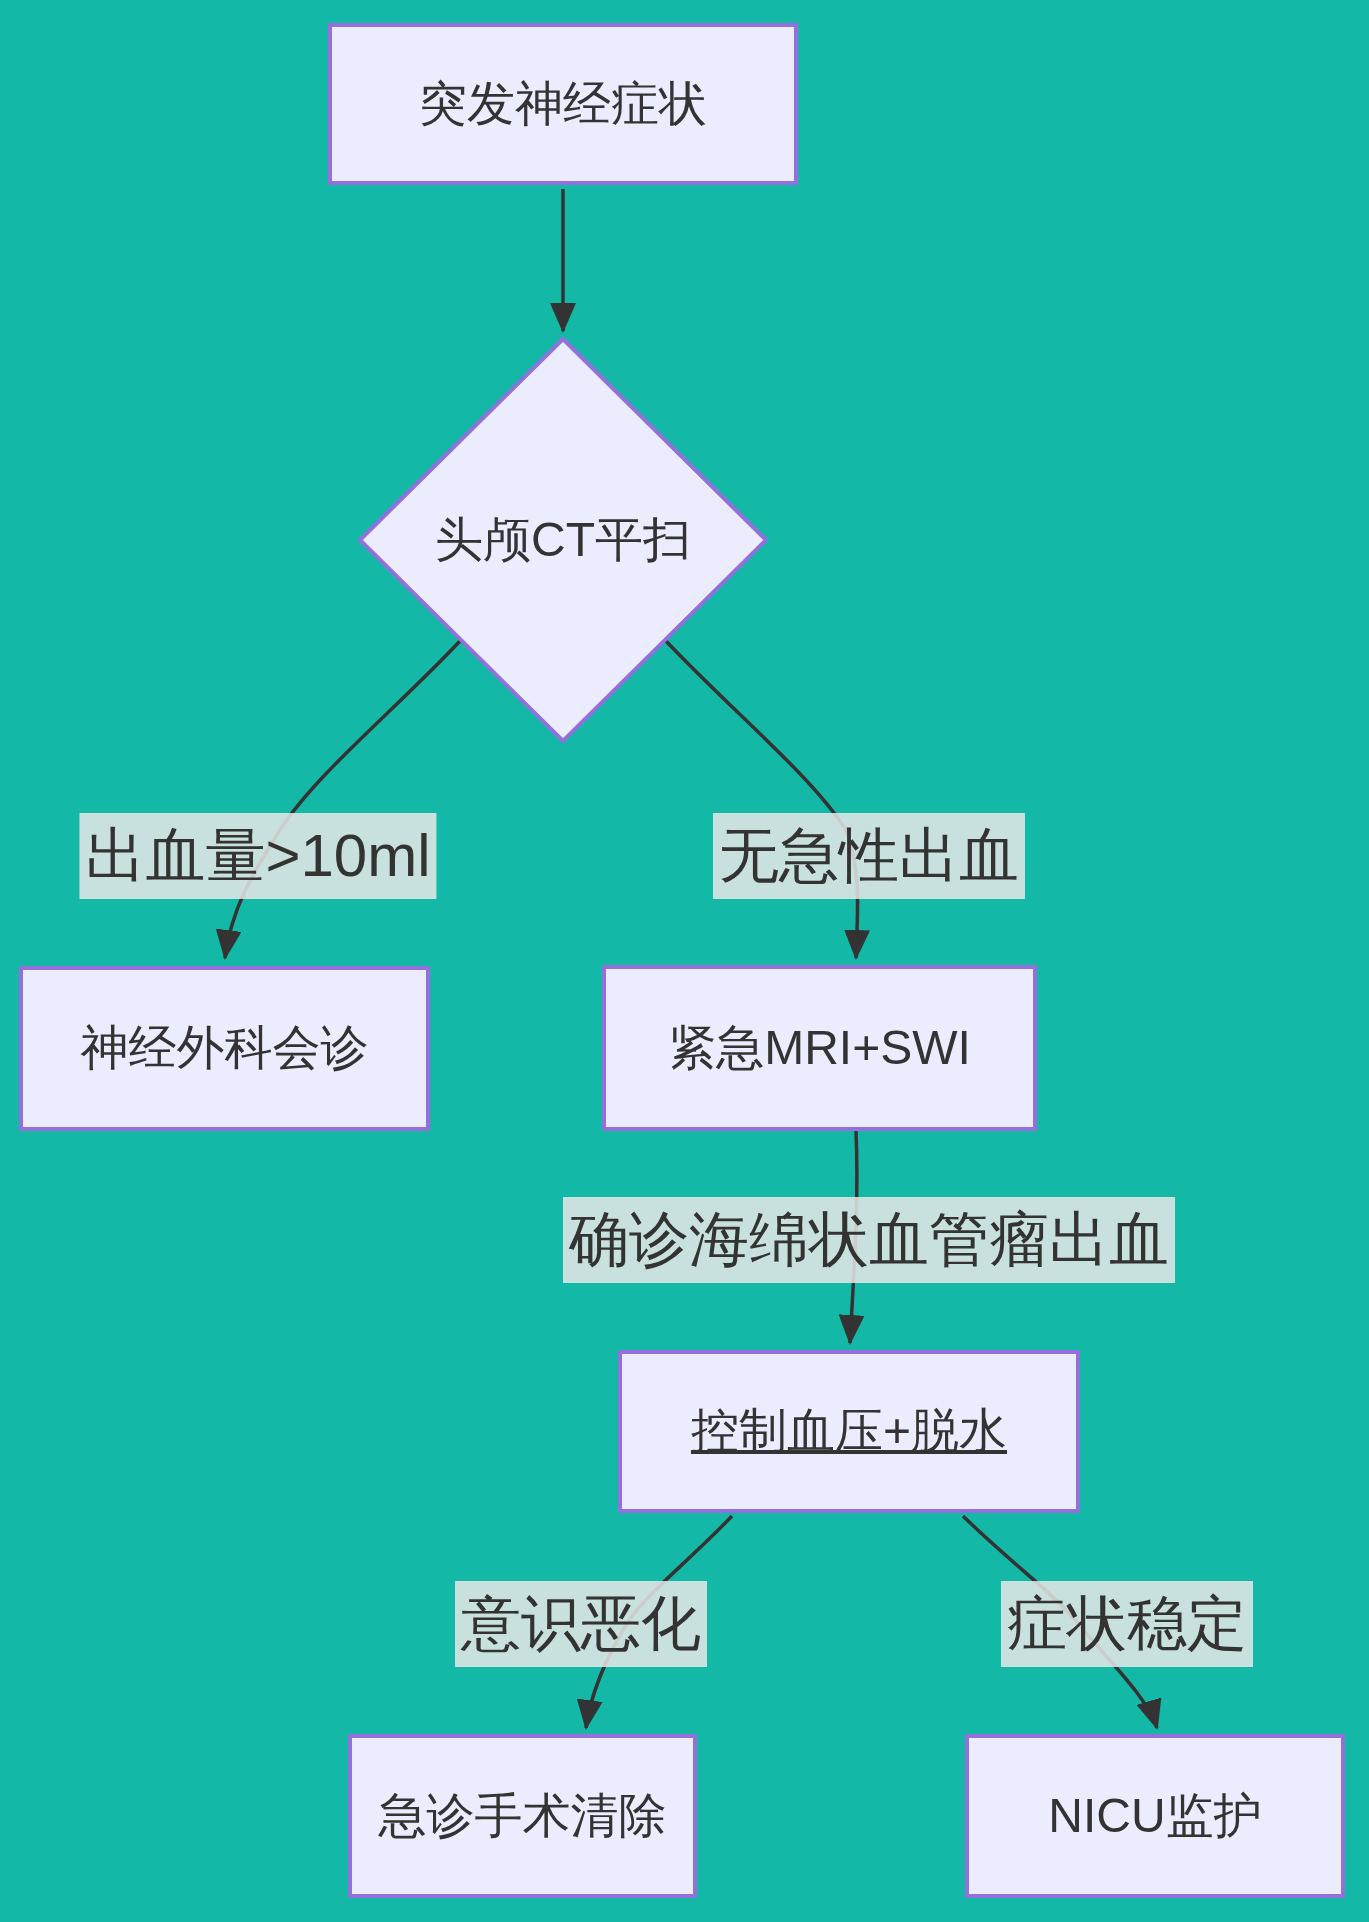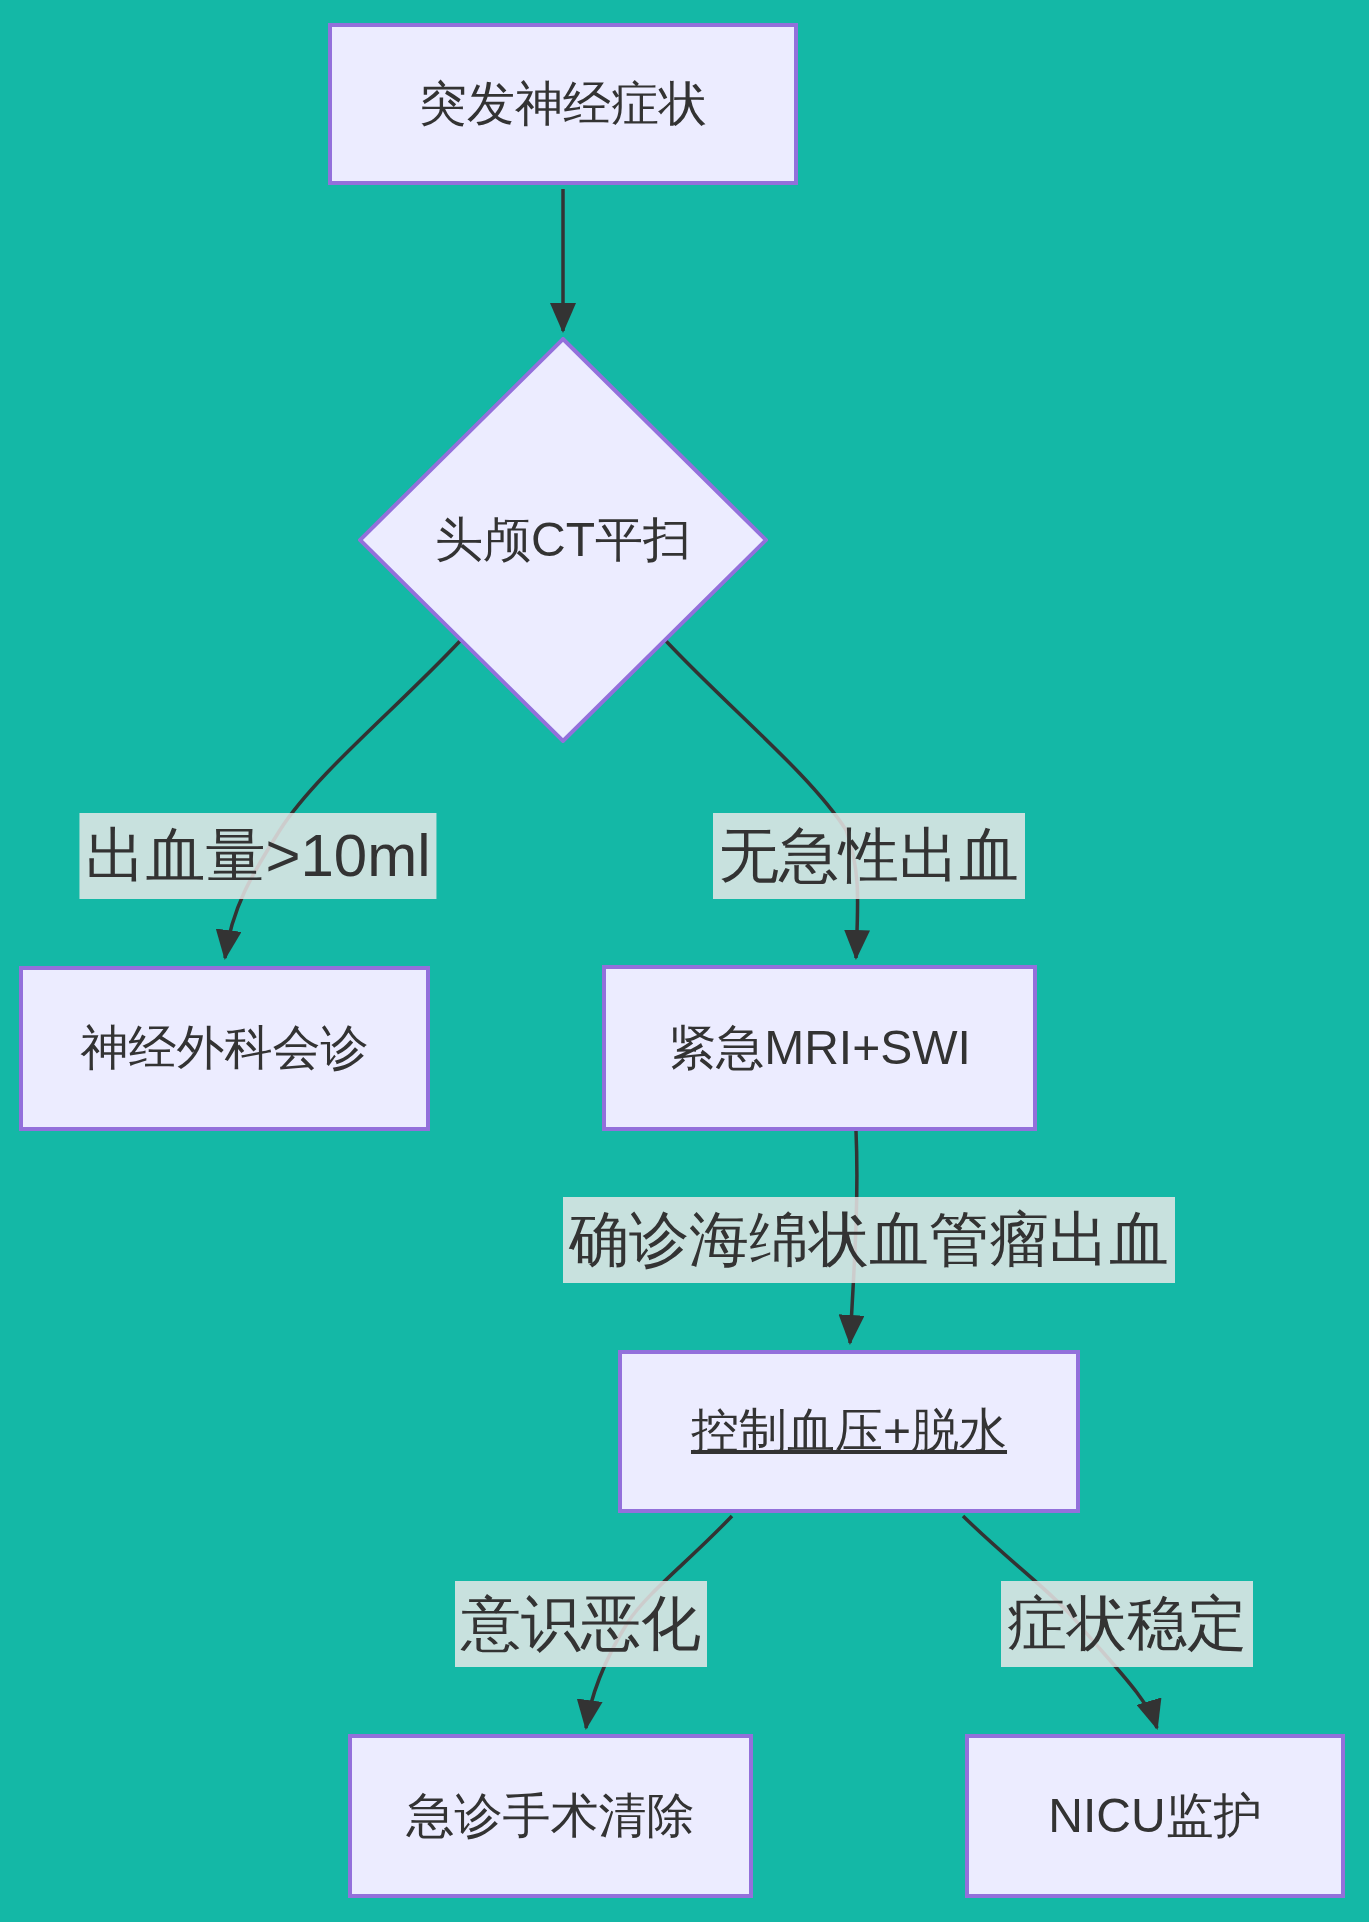--- a/index.html
+++ b/index.html
@@ -105,21 +105,21 @@
   </div>
 
   <div class="node" style="left:602px;top:965px;width:435px;height:166px;">
     <span>紧急MRI+SWI</span>
   </div>
 
   <div class="node" style="left:618px;top:1350px;width:462px;height:163px;text-decoration:underline;">
     <span>控制血压+脱水</span>
   </div>
 
-  <div class="node" style="left:348px;top:1734px;width:405px;height:164px;">
+  <div class="node" style="left:348px;top:1734px;width:349px;height:164px;">
     <span>急诊手术清除</span>
   </div>
 
   <div class="node" style="left:965px;top:1734px;width:380px;height:164px;">
     <span>NICU监护</span>
   </div>
 
   <div class="edge-label" style="left:258px;top:856px;">出血量&gt;10ml</div>
 
   <div class="edge-label" style="left:869px;top:856px;">无急性出血</div>

